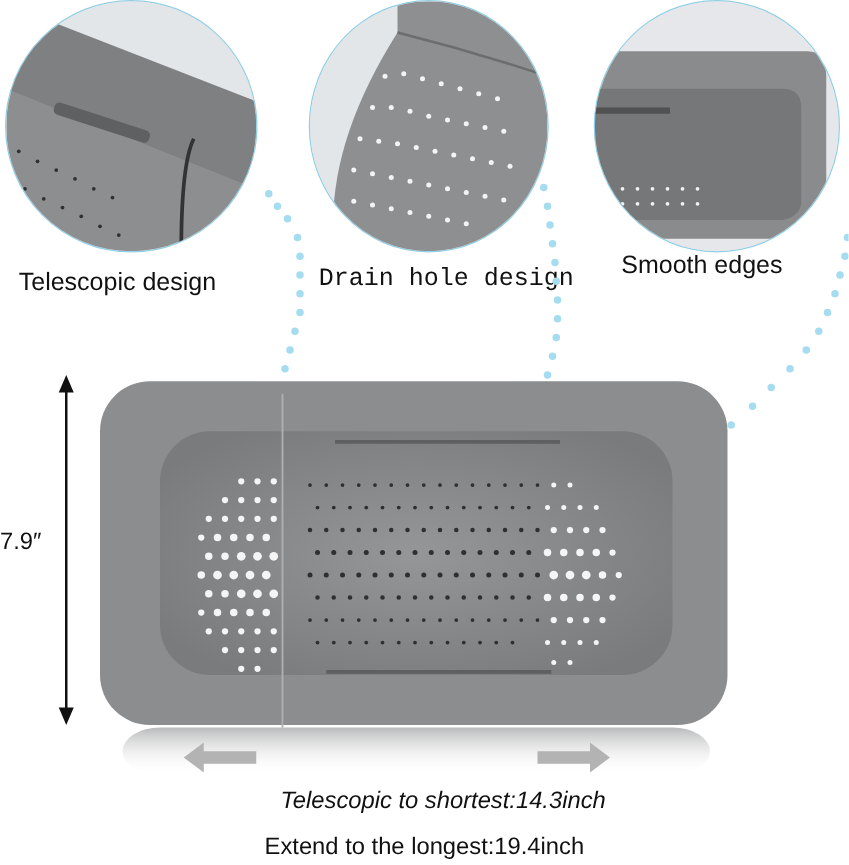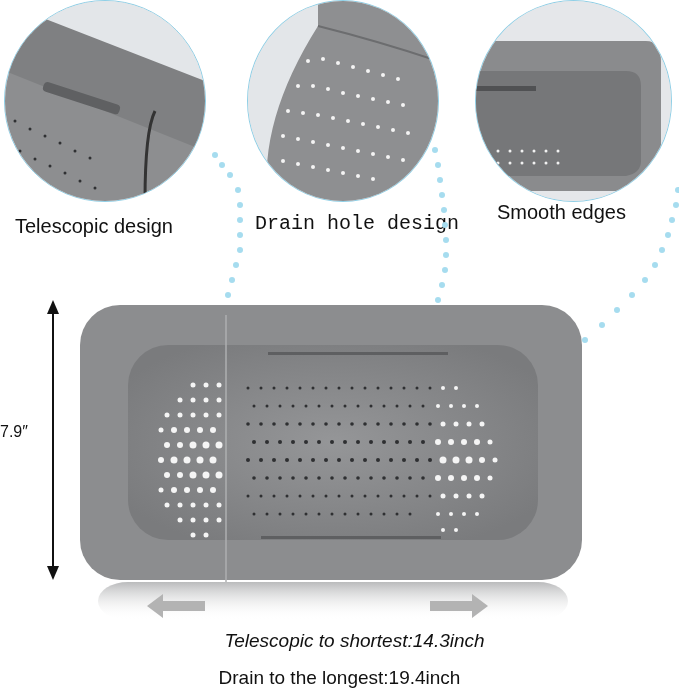--- a/index.html
+++ b/index.html
@@ -1,19 +1,19 @@
 <!DOCTYPE html>
 <html><head>
 <meta charset="utf-8">
 <style>
   html,body{margin:0;padding:0;background:#fff;}
   body{width:679px;height:692px;position:relative;overflow:hidden;font-family:"Liberation Sans",sans-serif;}
   .circle{position:absolute;border-radius:50%;overflow:hidden;border:1.5px solid #8fcfe6;background:#e4e7ea;}
   .label{position:absolute;font-size:20px;color:#111;white-space:nowrap;font-family:"Liberation Sans",sans-serif;}
-  .dim-text{position:absolute;font-size:16px;color:#111;white-space:nowrap;}
+  .dim-text{position:absolute;font-size:19px;color:#111;white-space:nowrap;}
   .caption{position:absolute;font-size:19px;color:#111;white-space:nowrap;left:0;width:679px;text-align:center;}
   svg{display:block;}
 </style>
 </head>
 <body>
 
 <div class="circle" style="left:4px;top:0px;width:200px;height:200px;">
   <svg width="200" height="200" viewBox="0 0 200 200">
     <rect width="200" height="200" fill="#e3e6e9"></rect>
     <polygon points="0,20 200,120 200,200 0,200" fill="#8d8e90"></polygon>
@@ -405,13 +405,13 @@
 </svg>
 
 <svg width="60" height="24" style="position:absolute;left:147px;top:594px;">
   <polygon points="0,12 16,0 16,7 58,7 58,17 16,17 16,24" fill="#b3b3b3"></polygon>
 </svg>
 <svg width="60" height="24" style="position:absolute;left:428px;top:594px;">
   <polygon points="60,12 44,0 44,7 2,7 2,17 44,17 44,24" fill="#b3b3b3"></polygon>
 </svg>
 
 <div class="caption" style="top:630px;padding-left:15px;font-style:italic;">Telescopic to shortest:14.3inch</div>
-<div class="caption" style="top:667px;">Drain to the longest:19.4inch</div>
+<div class="caption" style="top:667px;">Extend to the longest:19.4inch</div>
 
 </body></html>

